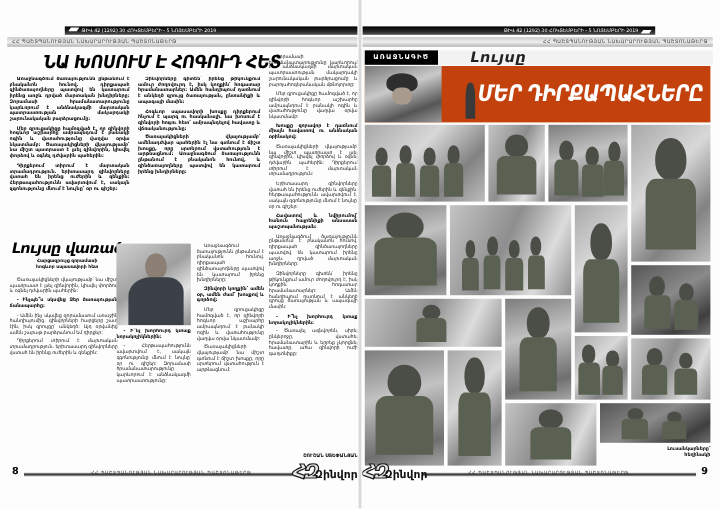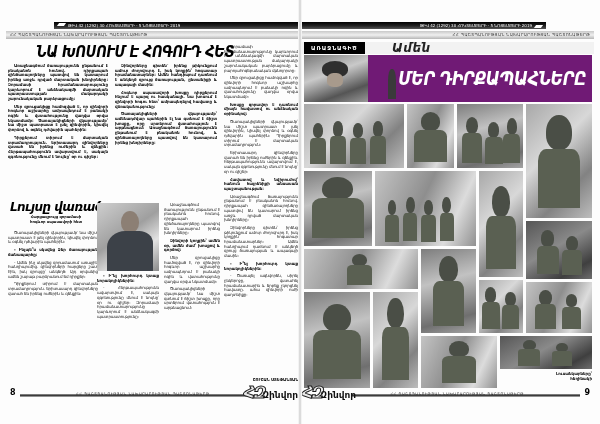--- a/index.html
+++ b/index.html
@@ -48,21 +48,21 @@
   #bcol2{top:274px;left:91px;width:62px;height:115px;}
   #bcol3{top:203px;left:158px;width:56px;height:186px;}
   .signature{position:absolute;top:377px;left:218px;width:74px;text-align:right;
              font-size:4px;font-weight:bold;color:#000;}
 
   
   .rubric-row{position:absolute;top:42px;left:0;right:0;height:12px;background:#f2f2f2;}
   .rubric{position:absolute;left:2px;top:0;height:12px;line-height:12px;padding:0 7px;background:#000;color:#fff;
           font-size:5.5px;font-weight:bold;letter-spacing:1px;}
   .region{position:absolute;left:90px;top:-1px;font-size:12px;font-weight:bold;font-style:italic;color:#222;letter-spacing:.5px;}
-  .banner{position:absolute;top:55px;left:2px;right:2px;height:47px;background:#701a75;overflow:hidden;}
+  .banner{position:absolute;top:55px;left:2px;right:2px;height:47px;background:#c2410c;overflow:hidden;}
   .banner .bphoto{position:absolute;left:0;top:0;width:64px;height:47px;
           background:linear-gradient(160deg,#777,#c9c9c9 40%,#555 75%,#999);}
   .banner .bphoto .helmet{position:absolute;left:18px;top:6px;width:26px;height:16px;background:#2e2e2e;border-radius:50% 50% 40% 40%;}
   .banner .bphoto .face{position:absolute;left:23px;top:18px;width:16px;height:14px;background:#a89a8c;border-radius:40%;}
   .banner .mini-fig{position:absolute;left:84px;top:14px;width:8px;height:30px;background:#3a3a3a;border-radius:40% 40% 0 0;}
   .banner .title{position:absolute;right:6px;top:12px;font-size:19px;font-weight:bold;font-style:italic;color:#fff;
                  letter-spacing:-0.5px;transform:scaleX(.82);transform-origin:right;white-space:nowrap;}
   
   .photo{position:absolute;overflow:hidden;background:linear-gradient(135deg,#a8a8a8,#d8d8d8 40%,#828282 72%,#bdbdbd);}
   .photo.v2{background:linear-gradient(115deg,#c4c4c4,#8e8e8e 45%,#dcdcdc 75%,#909090);}
@@ -163,21 +163,21 @@
       <span class="hz">ՀԶ</span><span class="word">Զինվոր</span>
     </div>
   </div>
 
   <div class="page" id="page-right">
     <div class="strip1">ԹԻՎ 42 (1292)  30 ՀՈԿՏԵՄԲԵՐԻ - 5 ՆՈՅԵՄԲԵՐԻ 2019</div>
     <div class="strip2">ՀՀ ՊԱՇՏՊԱՆՈՒԹՅԱՆ ՆԱԽԱՐԱՐՈՒԹՅԱՆ ՊԱՇՏՈՆԱԹԵՐԹ</div>
 
     <div class="rubric-row">
       <span class="rubric">ԱՌԱՋՆԱԳԻԾ</span>
-      <span class="region">Ամեն</span>
+      <span class="region">Լույսը</span>
     </div>
 
     <div class="banner">
       <div class="bphoto">
         <div class="helmet"></div>
         <div class="face"></div>
       </div>
       <div class="mini-fig"></div>
       <div class="title">ՄԵՐ ԴԻՐՔԱՊԱՀՆԵՐԸ</div>
     </div>

